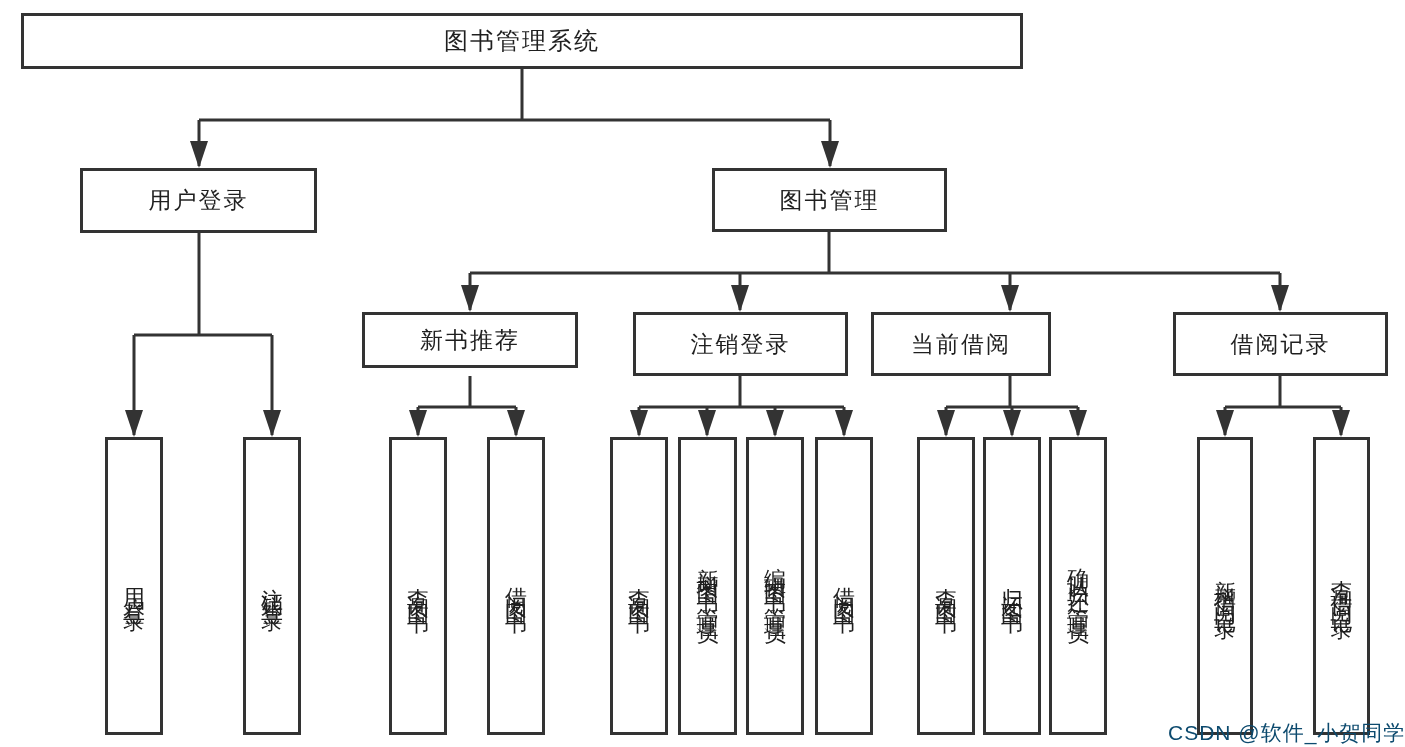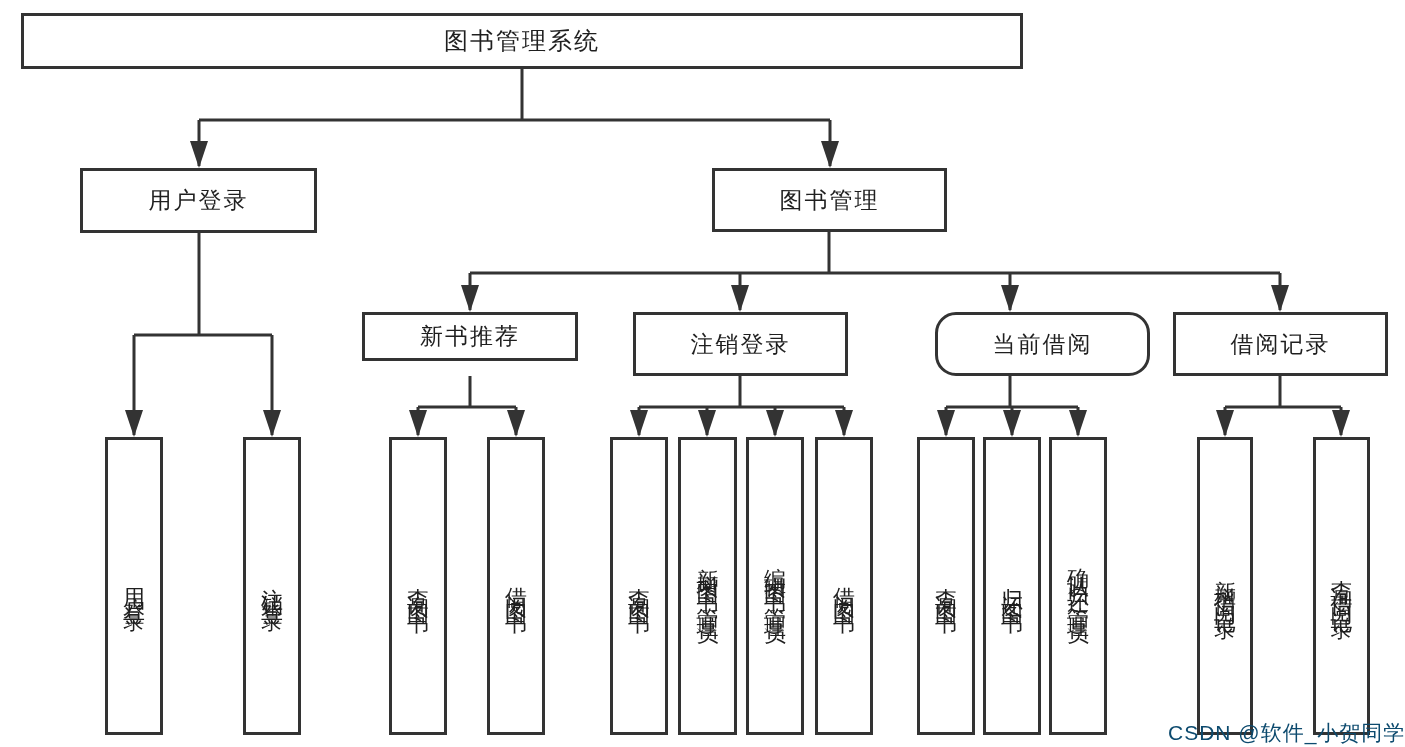--- a/index.html
+++ b/index.html
@@ -18,23 +18,23 @@
     background:#ffffff;
     display:flex;align-items:center;justify-content:center;
     color:#1f1f1f;
     letter-spacing:2px;
     text-align:center;
   }
   .hbox{font-size:23px;}
   #n-root{left:21px;top:13px;width:1002px;height:56px;font-size:24px;}
   #n-user-login{left:80px;top:168px;width:237px;height:65px;}
   #n-book-mgmt{left:712px;top:168px;width:235px;height:64px;}
-  #n-new-book{left:362px;top:312px;width:216px;height:49px;}
+  #n-new-book{left:362px;top:312px;width:216px;height:56px;}
   #n-book-borrow{left:633px;top:312px;width:215px;height:64px;}
-  #n-current-borrow{left:935px;top:312px;width:215px;height:64px;border-radius:21px;}
+  #n-current-borrow{left:871px;top:312px;width:180px;height:64px;}
   #n-borrow-record{left:1173px;top:312px;width:215px;height:64px;}
   .leaf{
     top:437px;height:298px;width:58px;
     writing-mode:vertical-rl;
     text-orientation:mixed;
     font-size:22px;
     letter-spacing:8px;
     line-height:1;
   }
   #l-user-login{left:105px;}

